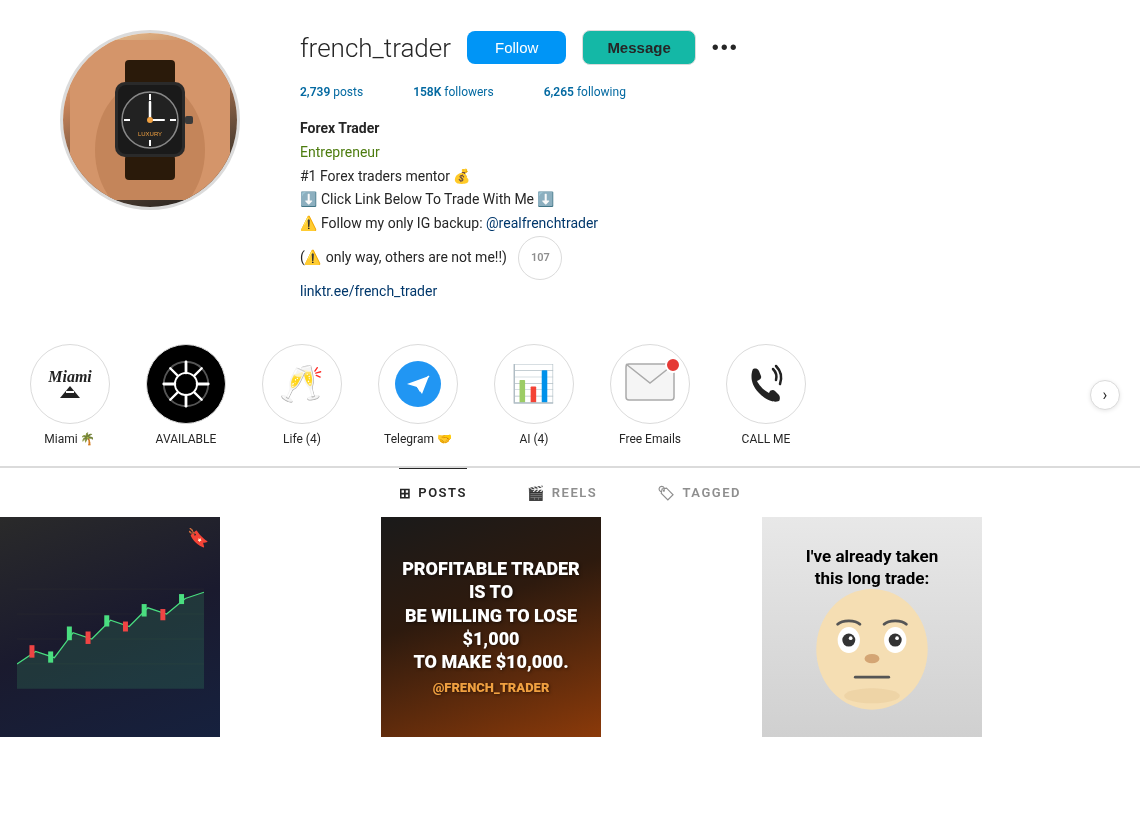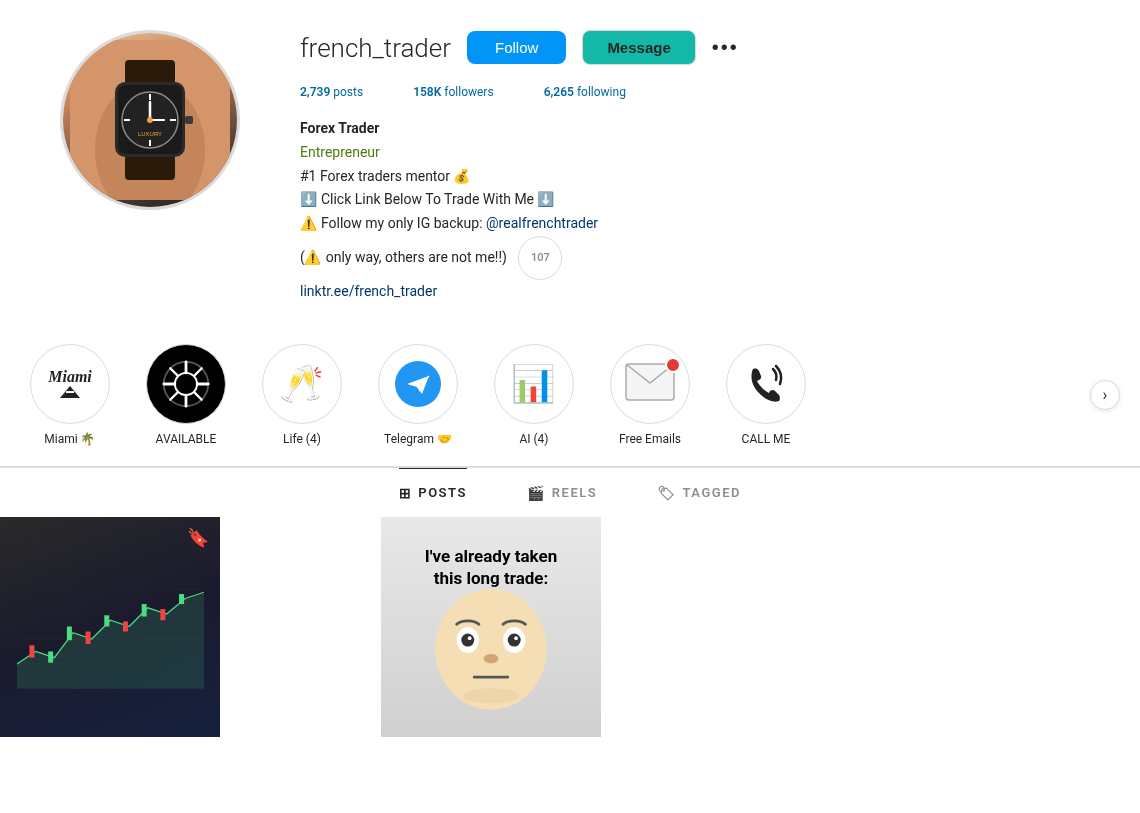--- a/index.html
+++ b/index.html
@@ -543,20 +543,28 @@
       <rect x="80" y="100" width="8" height="22" fill="#4ade80"></rect>
       <rect x="110" y="108" width="8" height="20" fill="#ef4444"></rect>
       <rect x="140" y="82" width="8" height="18" fill="#4ade80"></rect>
       <rect x="170" y="92" width="8" height="16" fill="#ef4444"></rect>
       <rect x="200" y="64" width="8" height="20" fill="#4ade80"></rect>
       <rect x="230" y="72" width="8" height="18" fill="#ef4444"></rect>
       <rect x="260" y="48" width="8" height="16" fill="#4ade80"></rect>
     </svg>
   </div>
 
+  <div class="post-thumb post-2">
+    <div class="post-text-overlay">
+      <span>PROFITABLE TRADER IS TO</span><br>
+      <span>BE WILLING TO LOSE $1,000</span><br>
+      <span>TO MAKE $10,000.</span>
+      <span class="brand">@FRENCH_TRADER</span>
+    </div>
+  </div>
 
   <div class="post-thumb post-3">
     <div style="width:100%;padding:8px;">
       <div class="post-meme-text">I've already taken this long trade:</div>
       
       <svg width="100%" height="130" viewBox="0 0 160 140" xmlns="http://www.w3.org/2000/svg">
 
         <ellipse cx="80" cy="65" rx="60" ry="65" fill="#f5deb3"></ellipse>
 
         <ellipse cx="55" cy="55" rx="12" ry="14" fill="white"></ellipse>

